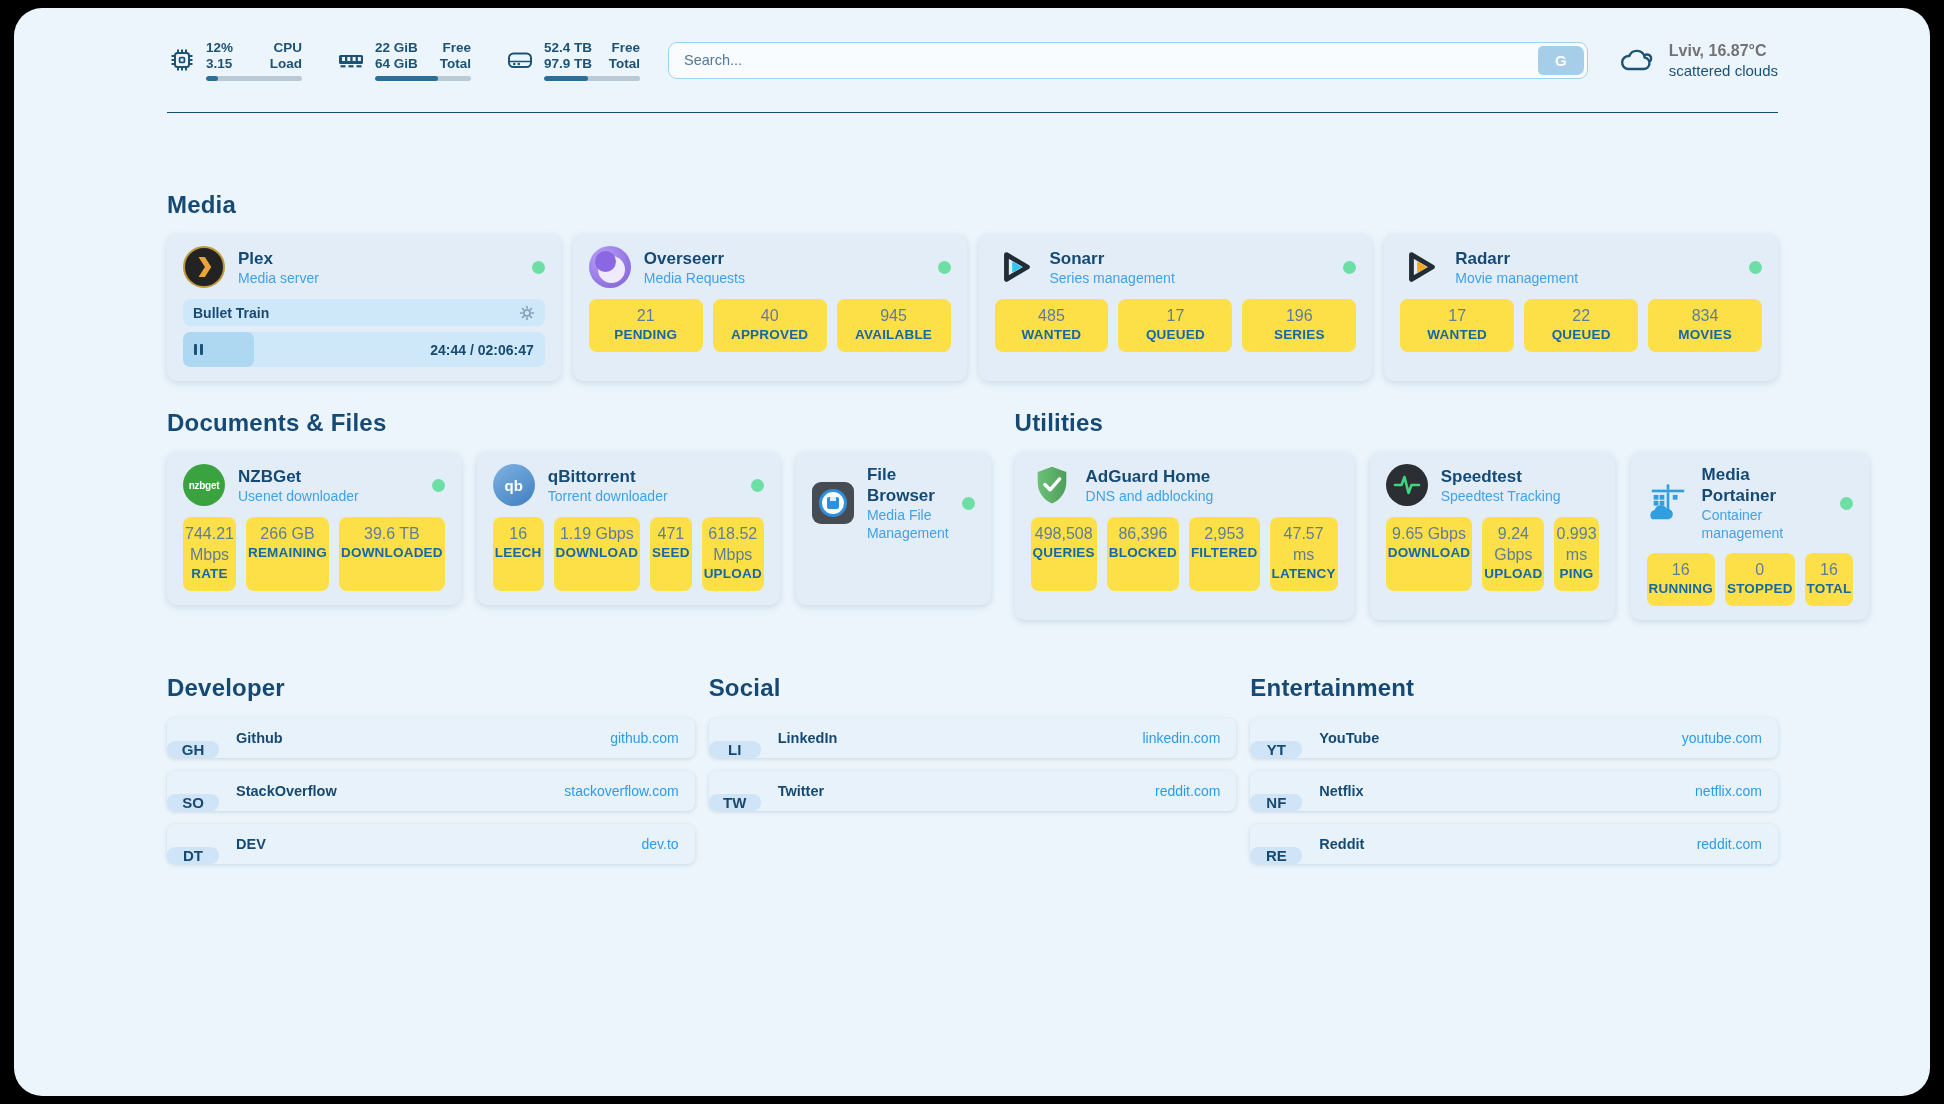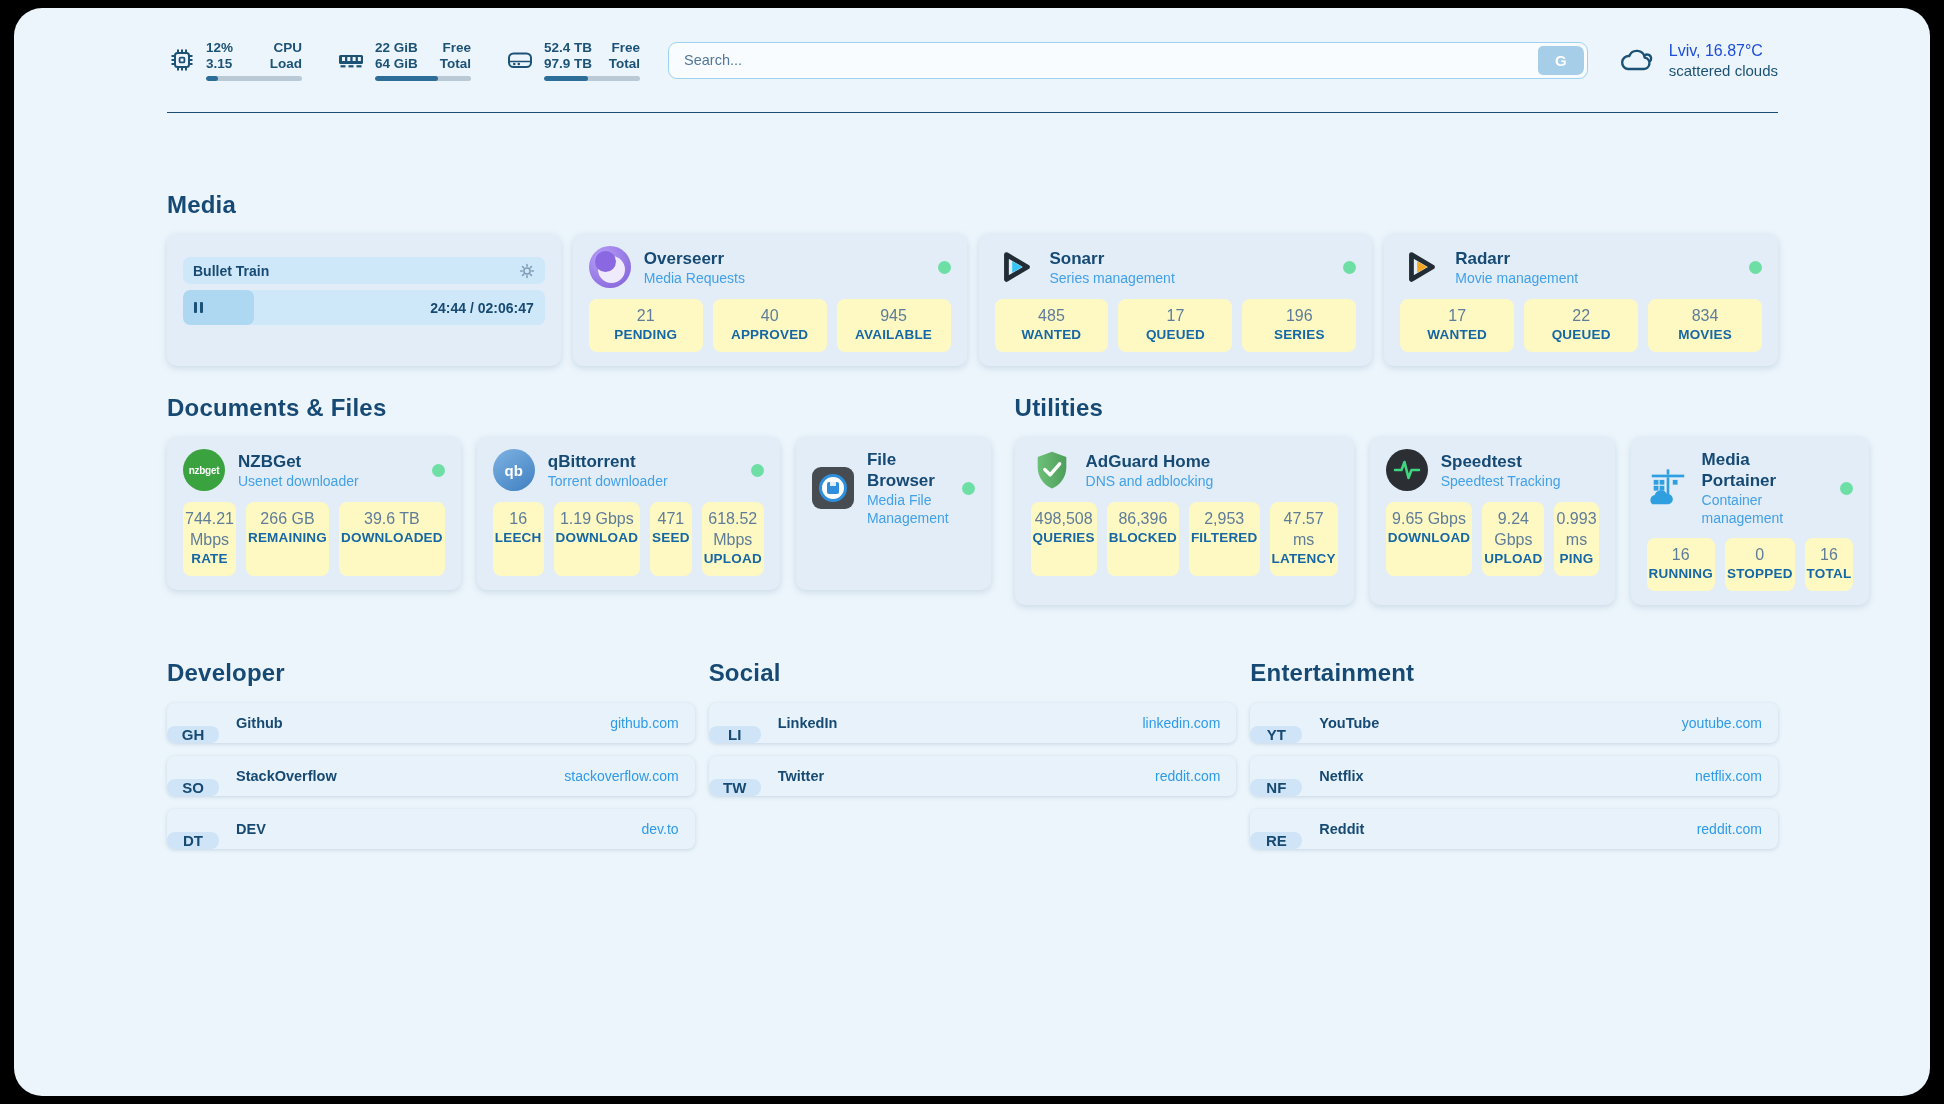--- a/index.html
+++ b/index.html
@@ -17,40 +17,40 @@
   .sys-col.right div { text-align:right; }
   .bar { height:5px; border-radius:3px; background:#b9c9d6; margin-top:4px; overflow:hidden; }
   .fill { height:100%; background:#2d6e99; border-radius:3px; }
 
   .search-wrap { position:relative; flex:1; margin:0 30px 0 28px; }
   .search-input { width:100%; height:37px; border:1.5px solid #9dd3f0; border-radius:9px; background:#f8fcff; padding:0 58px 0 15px; font-size:14.5px; color:#1c5276; font-family:inherit; outline:none; }
   .search-input::placeholder { color:#53779a; }
   .g-btn { position:absolute; right:4px; top:4px; bottom:4px; width:46px; border:none; border-radius:5px 7px 7px 5px; background:#a6cee9; color:#fff; font-size:15px; font-weight:700; font-family:inherit; cursor:pointer; }
 
   .weather { display:flex; align-items:center; gap:13px; }
-  .weather-line1 { font-size:16px; font-weight:400; color:#1d4ed8; line-height:20px; }
+  .weather-line1 { font-size:16px; font-weight:700; color:#737373; line-height:20px; }
   .weather-line2 { font-size:15px; color:#1c5276; line-height:19px; }
 
   .divider { border-bottom:1.5px solid #1b4d72; margin-top:26px; }
 
   
   .section-title { font-size:24px; font-weight:700; color:#164a74; letter-spacing:.2px; }
   .media-section { margin-top:78px; }
   .media-grid { display:grid; grid-template-columns:repeat(4,1fr); gap:12px; margin-top:15px; }
   .mid-grid { display:grid; grid-template-columns:1fr 1fr; gap:24px; margin-top:28px; align-items:start; }
   .col-stack { display:flex; flex-direction:row; gap:16px; margin-top:15px; }
 
   .card { background:#e2edf8; border-radius:10px; padding:12px 16px 14px; box-shadow:0 2px 7px rgba(110,145,180,.28); }
   .card-head { display:flex; align-items:center; gap:13px; }
   .app-icon { width:42px; height:42px; flex:none; position:relative; }
   .app-name { font-size:17px; font-weight:700; color:#164a74; line-height:21px; }
   .app-sub  { font-size:14px; color:#42a1e8; line-height:18px; }
   .dot { width:13px; height:13px; border-radius:50%; background:#6edfa4; margin-left:auto; flex:none; }
   .stats { display:flex; gap:10px; margin-top:11px; }
-  .stat { flex:1; background:#fef9c3; border-radius:8px; text-align:center; padding:6px 2px 8px; }
+  .stat { flex:1; background:#fde047; border-radius:8px; text-align:center; padding:6px 2px 8px; }
   .stat-value { font-size:16px; color:#5f7d99; line-height:21px; }
   .stat-label { font-size:13.5px; font-weight:700; color:#1667a5; line-height:18px; letter-spacing:.2px; }
 
   
   .player-title { display:flex; align-items:center; justify-content:space-between; background:#cfe8f9; border-radius:7px; margin-top:11px; padding:4px 10px; font-size:14px; font-weight:700; color:#174a73; height:27px; }
   .player-bar { position:relative; background:#cfe8f9; border-radius:7px; margin-top:6px; height:35px; display:flex; align-items:center; overflow:hidden; }
   .player-fill { position:absolute; left:0; top:0; bottom:0; background:#aed7f2; border-radius:7px; }
   .pause { position:relative; display:flex; gap:3px; margin-left:11px; }
   .pause i { display:block; width:3px; height:11px; background:#1c5276; border-radius:1px; }
   .player-time { position:relative; margin-left:auto; padding-right:11px; font-size:14px; font-weight:700; color:#174a73; }
@@ -184,20 +184,32 @@
     </div>
   </div>
 
   <div class="divider"></div>
 
   <div class="media-section">
     <div class="section-title">Media</div>
     <div class="media-grid">
 
       <div class="card">
+        <div class="card-head">
+          <div class="circle plex-bg app-icon">
+            <svg width="42" height="42" viewBox="0 0 42 42">
+                <polygon points="15,10 22,10 29,21 22,32 15,32 22,21" fill="#e8a33d"></polygon>
+              </svg>
+          </div>
+          <div>
+            <div class="app-name">Plex</div>
+            <div class="app-sub">Media server</div>
+          </div>
+          <span class="dot"></span>
+        </div>
         <div class="player-title">
           <span>Bullet Train</span>
           <svg class="gear" viewBox="0 0 16 16">
             <circle cx="8" cy="8" r="3.1" fill="none" stroke="#7d9bb5" stroke-width="1.5"></circle>
             <g stroke="#7d9bb5" stroke-width="1.5" stroke-linecap="round">
               <path d="M8 1.6v1.6M8 12.8v1.6M1.6 8h1.6M12.8 8h1.6M3.5 3.5l1.1 1.1M11.4 11.4l1.1 1.1M12.5 3.5l-1.1 1.1M4.6 11.4l-1.1 1.1"></path>
             </g>
           </svg>
         </div>
         <div class="player-bar">

